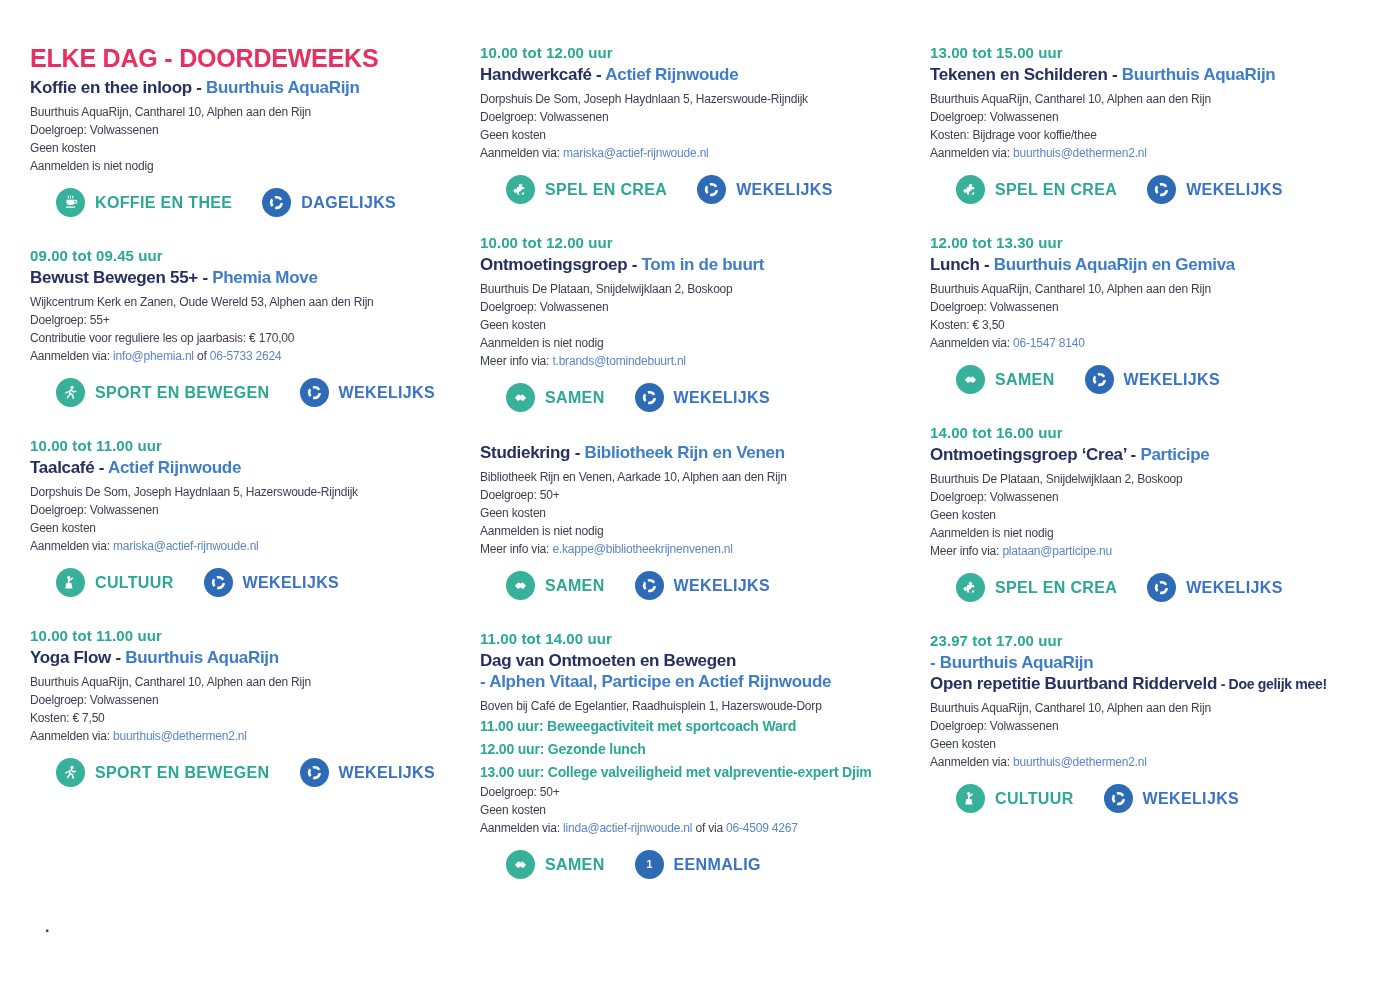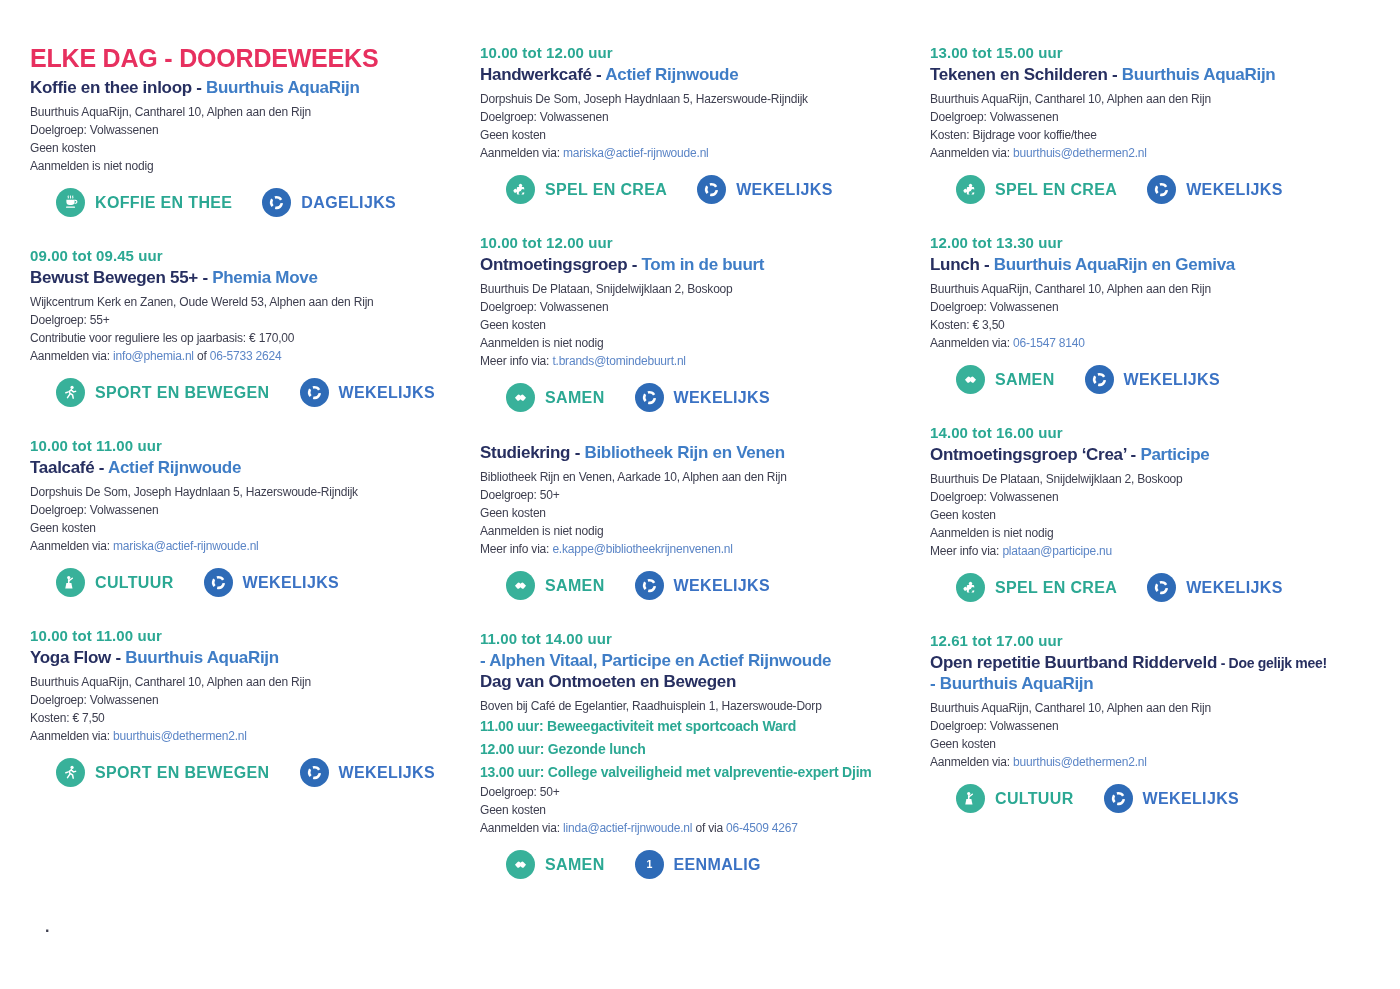--- a/index.html
+++ b/index.html
@@ -265,22 +265,22 @@
                   <circle cx="12" cy="12" r="7.5" fill="none" stroke="#fff" stroke-width="3.6" stroke-dasharray="10 4.5" transform="rotate(25 12 12)"></circle>
                 </svg>
               </span>
               <span class="badge-label blue">WEKELIJKS</span>
             </div>
           </div>
         </article>
         <article class="event">
           <div class="time">11.00 tot 14.00 uur</div>
           <div class="title">
+            <div class="title-line"><span class="tp-navy">Dag van Ontmoeten en Bewegen</span></div>
             <div class="title-line"><span class="tp-blue">- Alphen Vitaal, Participe en Actief Rijnwoude</span></div>
-            <div class="title-line"><span class="tp-navy">Dag van Ontmoeten en Bewegen</span></div>
           </div>
           <div class="line"><span>Boven bij Café de Egelantier, Raadhuisplein 1, Hazerswoude-Dorp</span></div>
           <div class="line schedule"><span>11.00 uur: Beweegactiviteit met sportcoach Ward</span></div>
           <div class="line schedule"><span>12.00 uur: Gezonde lunch</span></div>
           <div class="line schedule"><span>13.00 uur: College valveiligheid met valpreventie-expert Djim</span></div>
           <div class="line"><span>Doelgroep: 50+</span></div>
           <div class="line"><span>Geen kosten</span></div>
           <div class="line"><span>Aanmelden via: </span><a class="link">linda@actief-rijnwoude.nl</a><span> of via </span><a class="link">06-4509 4267</a></div>
           <div class="badges">
             <div class="badge">
@@ -384,24 +384,24 @@
               <span class="badge-circle blue">
                 <svg viewBox="0 0 24 24" width="17" height="17">
                   <circle cx="12" cy="12" r="7.5" fill="none" stroke="#fff" stroke-width="3.6" stroke-dasharray="10 4.5" transform="rotate(25 12 12)"></circle>
                 </svg>
               </span>
               <span class="badge-label blue">WEKELIJKS</span>
             </div>
           </div>
         </article>
         <article class="event">
-          <div class="time">12.61 tot 17.00 uur</div>
-          <div class="title">
+          <div class="time">23.97 tot 17.00 uur</div>
+          <div class="title">
+            <div class="title-line"><span class="tp-blue">- Buurthuis AquaRijn</span></div>
             <div class="title-line"><span class="tp-navy">Open repetitie Buurtband Ridderveld</span><span class="tp-navy tp-small"> - </span><span class="tp-navy tp-small">Doe gelijk mee!</span></div>
-            <div class="title-line"><span class="tp-blue">- Buurthuis AquaRijn</span></div>
           </div>
           <div class="line"><span>Buurthuis AquaRijn, Cantharel 10, Alphen aan den Rijn</span></div>
           <div class="line"><span>Doelgroep: Volwassenen</span></div>
           <div class="line"><span>Geen kosten</span></div>
           <div class="line"><span>Aanmelden via: </span><a class="link">buurthuis@dethermen2.nl</a></div>
           <div class="badges">
             <div class="badge">
               <span class="badge-circle teal">
                 <svg viewBox="0 0 24 24" width="17" height="17">
                   <circle cx="9.5" cy="5" r="2.3" fill="#fff"></circle>

